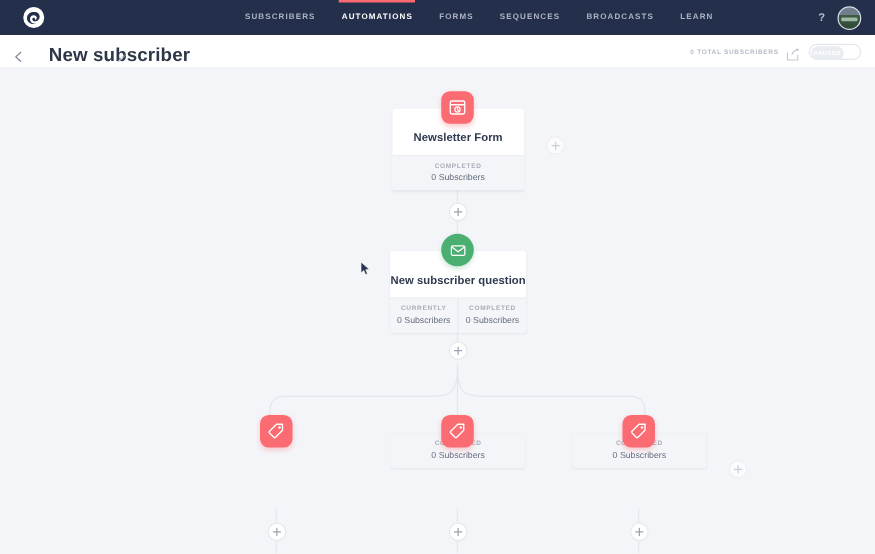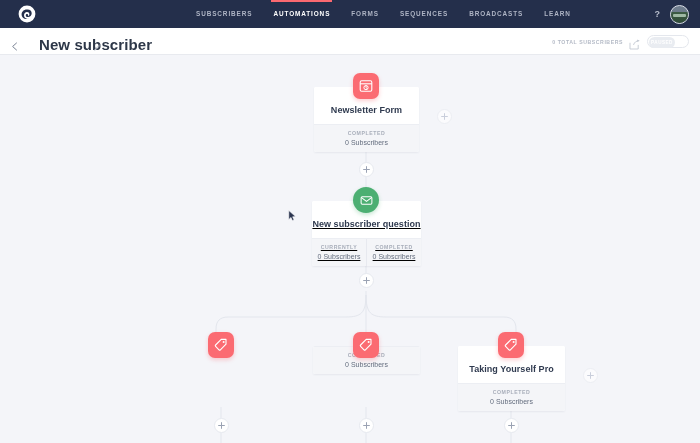--- a/index.html
+++ b/index.html
@@ -413,21 +413,21 @@
           <path d="M3.5 0.6v5.8M0.6 3.5h5.8" stroke="#9aa2b3" stroke-width="1" stroke-linecap="round"></path>
         </svg>
     </div>
 
     <div class="badge green" style="left:337px; top:132px;">
       <svg width="13" height="13" viewBox="0 0 14 14">
         <rect x="1.2" y="3" width="11.6" height="8" rx="1.2" fill="none" stroke="#ffffff" stroke-width="1.1"></rect>
         <path d="M1.6 3.8L7 8 12.4 3.8" fill="none" stroke="#ffffff" stroke-width="1.1" stroke-linecap="round" stroke-linejoin="round"></path>
       </svg>
     </div>
-    <div class="node" style="left:296px; top:146px; width:109px;text-decoration:underline;">
+    <div class="node" style="left:296px; top:146px; width:109px;">
       <div class="node-title" style="padding:18px 0 9px;">New subscriber question</div>
       <div class="node-stats">
         <div class="stat">
           <span class="stat-label">CURRENTLY</span>
           <span class="stat-value">0 Subscribers</span>
         </div>
         <div class="stat">
           <span class="stat-label">COMPLETED</span>
           <span class="stat-value">0 Subscribers</span>
         </div>
@@ -471,21 +471,20 @@
         </svg>
     </div>
 
     <div class="badge red" style="left:482px; top:277px;">
       <svg width="14" height="14" viewBox="0 0 14 14">
         <path d="M7.2 1.4H12v4.8l-5.6 5.6a1 1 0 0 1-1.4 0L1.6 8.4a1 1 0 0 1 0-1.4z" fill="none" stroke="#ffffff" stroke-width="1.1" stroke-linejoin="round"></path>
         <circle cx="9.6" cy="3.9" r="1" fill="#ffffff"></circle>
       </svg>
     </div>
     <div class="node" style="left:442px; top:291px; width:107px;">
-      <div class="node-title" style="padding:18px 0 9px;">Taking Yourself Pro</div>
       <div class="node-stats">
         <div class="stat">
           <span class="stat-label">COMPLETED</span>
           <span class="stat-value">0 Subscribers</span>
         </div>
       </div>
     </div>
     <div class="plus faint" style="left:567px; top:313px;">
       <svg width="7" height="7" viewBox="0 0 7 7">
           <path d="M3.5 0.6v5.8M0.6 3.5h5.8" stroke="#c9cedb" stroke-width="1" stroke-linecap="round"></path>

